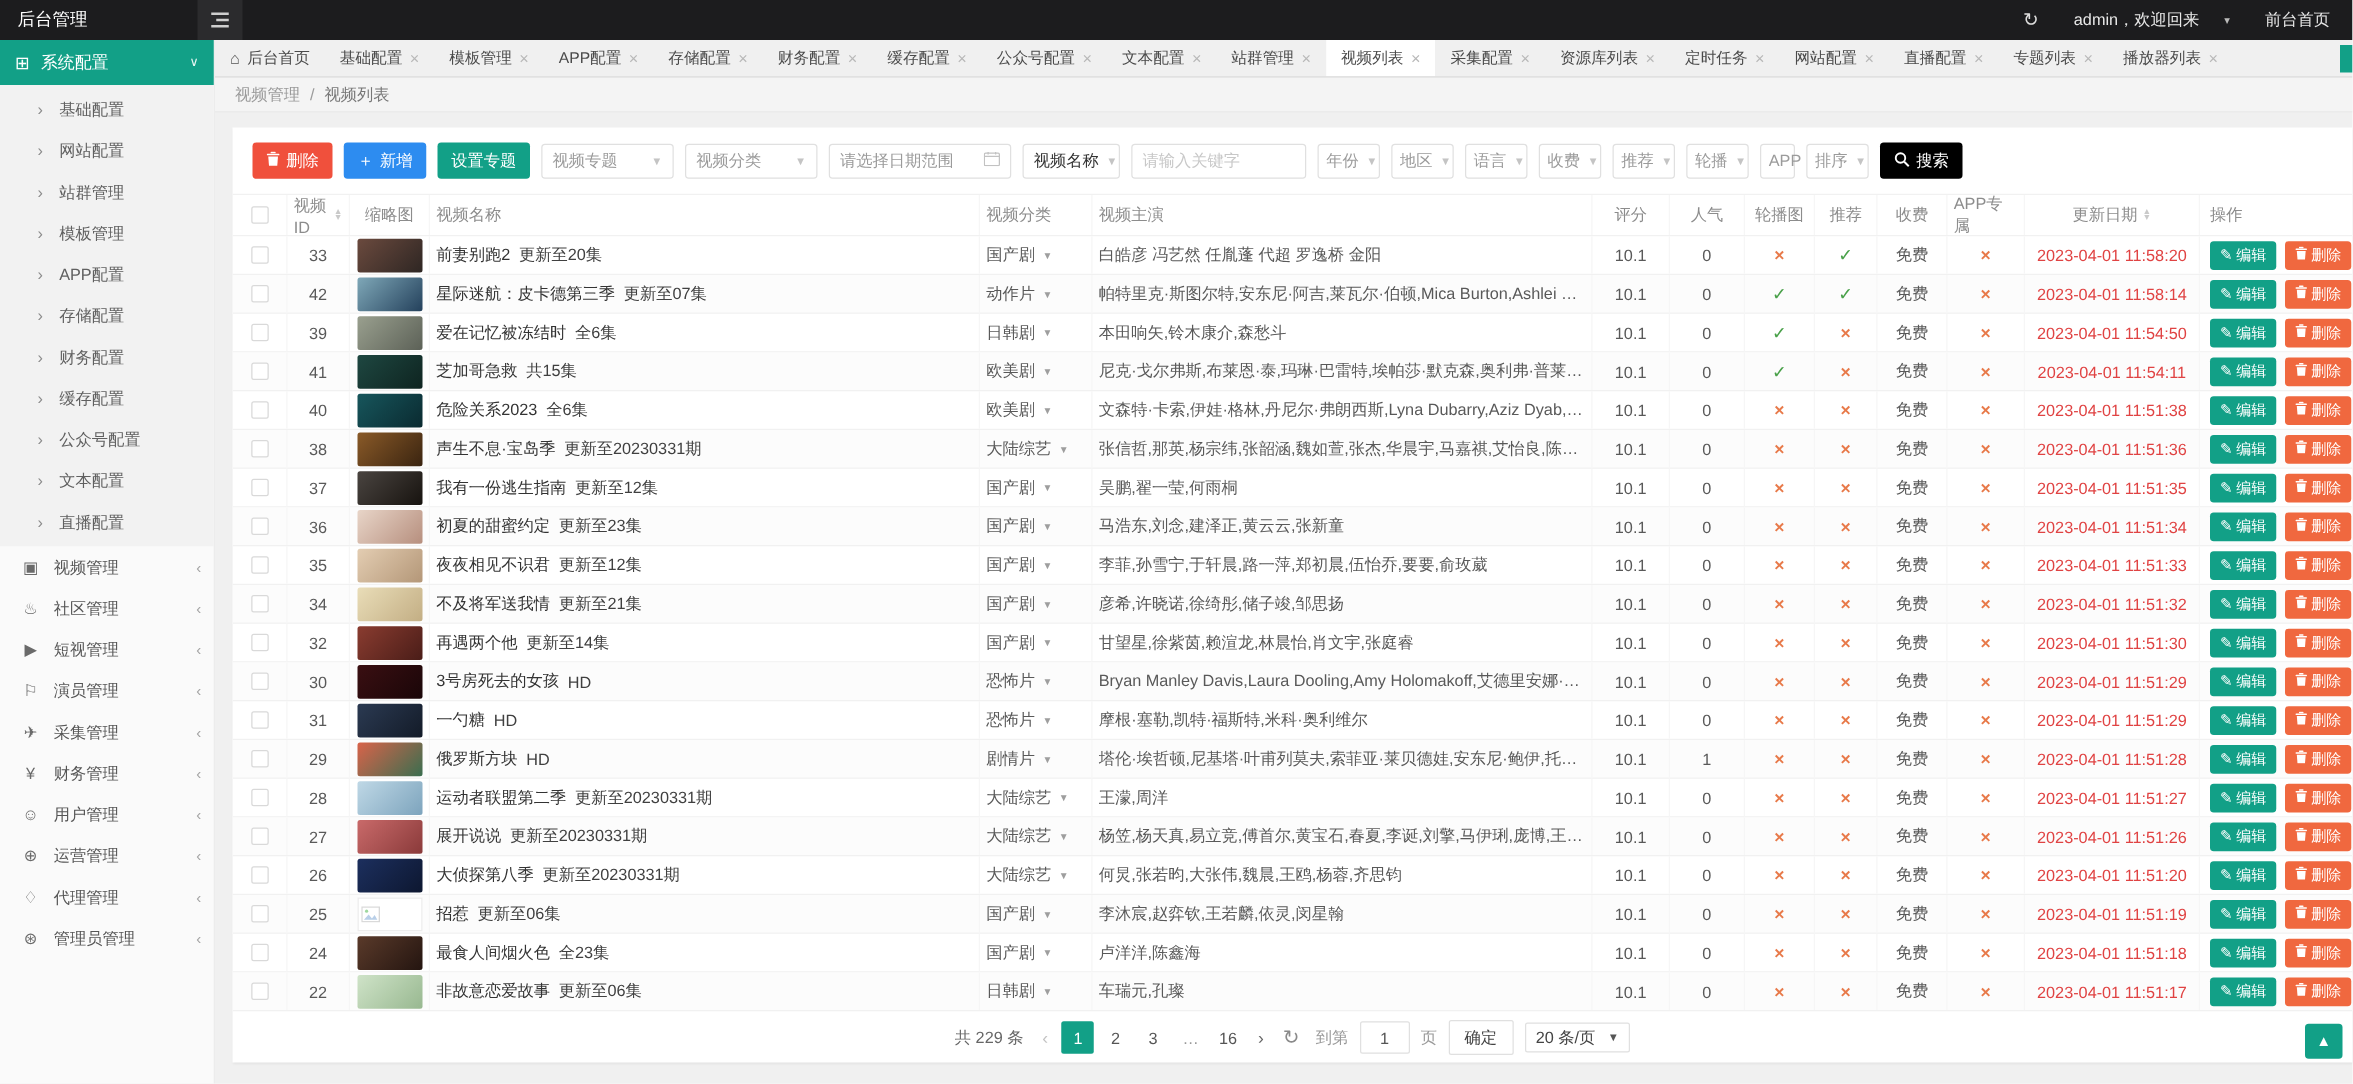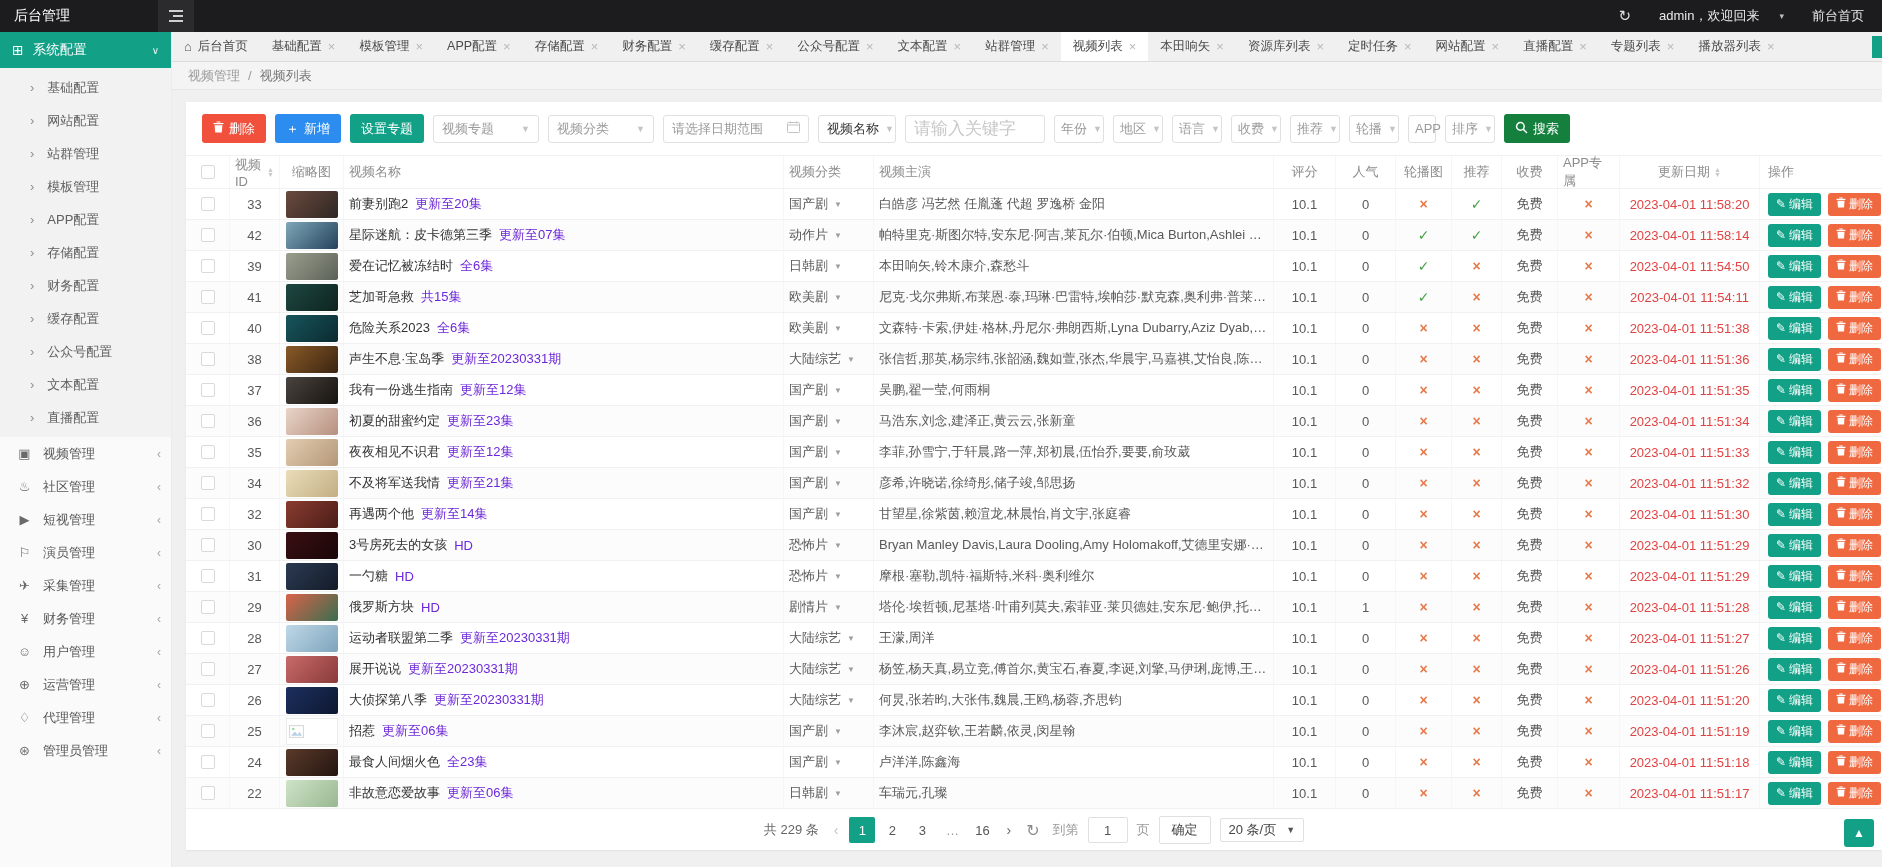--- a/index.html
+++ b/index.html
@@ -43,27 +43,27 @@
   .bc-cur { color:#777; }
 
   .card { position:absolute; left:14px; top:70px; right:0; height:748px; background:#fff; box-shadow:0 1px 2px rgba(0,0,0,.06); overflow:hidden; }
 
   
   .toolbar { display:flex; align-items:center; gap:9px; padding:12px 0 12px 16px; }
   .btn { height:29px; display:inline-flex; align-items:center; gap:5px; padding:0 11px; border:none; border-radius:3px; color:#fff; font-size:13px; cursor:pointer; font-family:inherit; white-space:nowrap; }
   .btn-del { background:#f0503c; }
   .btn-add { background:#2d8cf0; }
   .btn-topic { background:#12a087; }
-  .btn-search { background:#15803d; }
+  .btn-search { background:#000000; }
   .sel { height:28px; border:1px solid #e0e0e0; border-radius:3px; background:#fff; display:inline-flex; align-items:center; justify-content:space-between; padding:0 8px; font-size:13px; color:#9b9b9b; cursor:pointer; white-space:nowrap; }
   .sel .caret { color:#c4c4c4; font-size:9px; margin-left:6px; }
   .sel-topic,.sel-cat { width:106px; }
   .date-input { width:146px; }
   .sel-name { width:78px; color:#333; }
-  .kw-input { height:28px; width:140px; border:1px solid #e0e0e0; border-radius:3px; padding:0 8px; font-size:17px; color:#333; font-family:inherit; outline:none; }
+  .kw-input { height:28px; width:140px; border:1px solid #e0e0e0; border-radius:3px; padding:0 8px; font-size:13px; color:#333; font-family:inherit; outline:none; }
   .kw-input::placeholder { color:#c8c8c8; }
   .sel-f { width:50px; padding:0 6px; }
   .sel-f.w44 { width:28px; }
 
   
   .tr { display:flex; align-items:flex-end; border-bottom:1px solid #f1f1f1; }
   .th-row { height:34px; color:#8c8c8c; border-top:1px solid #f1f1f1; }
   .row { height:31px; font-size:13px; color:#595959; }
   .row:nth-child(even) { background:#fcfcfc; }
   .td { flex:none; display:flex; align-items:center; padding:0 5px; height:100%; border-right:1px solid #f6f6f6; overflow:hidden; }
@@ -81,21 +81,21 @@
   .c-fee { width:56px; justify-content:center; }
   .c-app { width:62px; justify-content:center; }
   .c-date { width:140px; justify-content:center; }
   .c-ops { width:220px; padding-left:8px; border-right:none; }
   .cb { width:14px; height:14px; border:1px solid #d9d9d9; border-radius:2px; background:#fff; cursor:pointer; }
   .sort { display:inline-flex; flex-direction:column; margin-left:4px; line-height:0; }
   .sort b { font-size:7px; color:#c9c9c9; line-height:5px; font-weight:normal; cursor:pointer; }
   .thumb { width:52px; height:27px; border-radius:2px; flex:none; }
   .thumb-broken { width:52px; height:27px; border:1px solid #ececec; background:#fff; display:flex; align-items:center; justify-content:flex-start; padding-left:2px; }
   .v-name { color:#333; }
-  .v-ep { color:#6d28d9; margin-left:7px; }
+  .v-ep { color:#404040; margin-left:7px; }
   .cat-caret { color:#9e9e9e; font-size:8px; margin-left:6px; }
   .ic-ok { color:#4aa14a; font-size:14px; }
   .ic-no { color:#e87a4a; font-size:14px; font-weight:bold; }
   .date { color:#e04343; }
   .op-edit { height:23px; background:#12a087; color:#fff; border:none; border-radius:3px; padding:0 8px; font-size:12px; display:inline-flex; align-items:center; gap:3px; cursor:pointer; font-family:inherit; white-space:nowrap; }
   .op-del { height:23px; background:#f0683f; color:#fff; border:none; border-radius:3px; padding:0 8px; font-size:12px; display:inline-flex; align-items:center; gap:3px; cursor:pointer; font-family:inherit; margin-left:7px; white-space:nowrap; }
 
   
   .pager { display:flex; align-items:center; justify-content:center; gap:9px; height:42px; font-size:13px; color:#666; }
   .pg-total { margin-right:4px; }
@@ -279,21 +279,21 @@
       </div>
       <div class="tab">
         <span class="tab-label">站群管理</span>
         <span class="tab-close">×</span>
       </div>
       <div class="tab active">
         <span class="tab-label">视频列表</span>
         <span class="tab-close">×</span>
       </div>
       <div class="tab">
-        <span class="tab-label">本田响矢</span>
+        <span class="tab-label">采集配置</span>
         <span class="tab-close">×</span>
       </div>
       <div class="tab">
         <span class="tab-label">资源库列表</span>
         <span class="tab-close">×</span>
       </div>
       <div class="tab">
         <span class="tab-label">定时任务</span>
         <span class="tab-close">×</span>
       </div>

